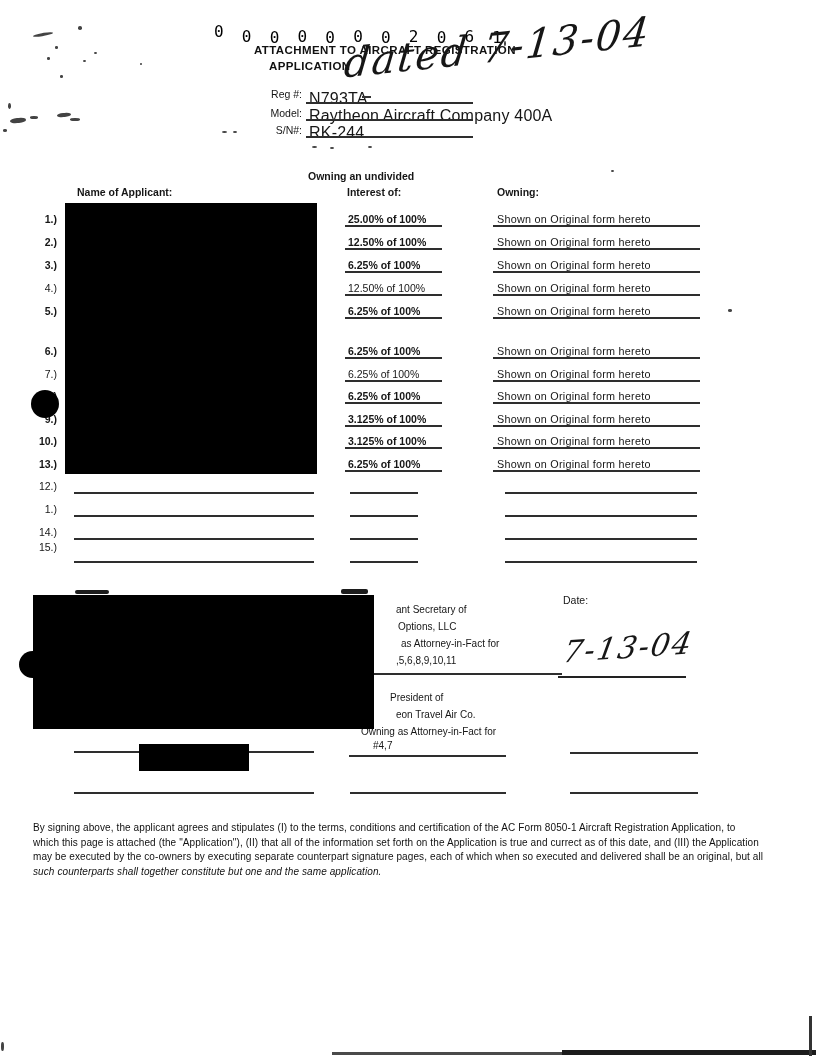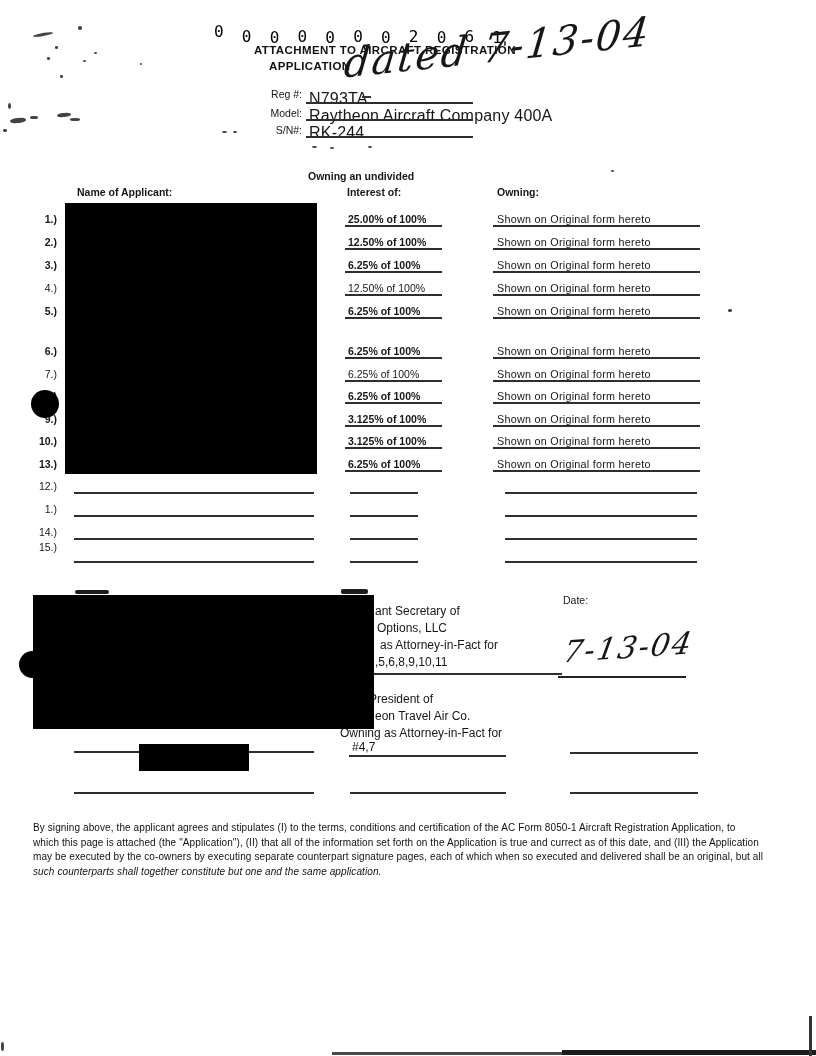--- a/index.html
+++ b/index.html
@@ -24,21 +24,21 @@
   .stamp span:nth-child(2n+3){transform:translateY(1px);}
   .hand{
     font-family:"DejaVu Serif",serif;font-style:italic;color:#161616;
     transform-origin:left top;white-space:nowrap;
   }
   .lbl{font-size:10.5px;color:#161616;}
   .val{font-size:16px;color:#161616;letter-spacing:0.2px;}
   .rownum{font-size:10.5px;text-align:right;width:32px;color:#161616;}
   .interest{font-size:10.5px;color:#161616;}
   .addr{font-size:10.8px;letter-spacing:0.25px;color:#161616;}
-  .sigline{font-size:12px;color:#161616;white-space:nowrap;}
+  .sigline{font-size:10px;color:#161616;white-space:nowrap;margin-left:21px;}
   .legal{font-size:10px;color:#101010;white-space:nowrap;letter-spacing:0.1px;}
   .smudge{position:absolute;background:#1c1c1c;border-radius:2px;}
 </style>
 </head>
 <body>
 
 <div class="page">
 
   <div class="stamp" id="stamp-row">
       <span>0</span>

